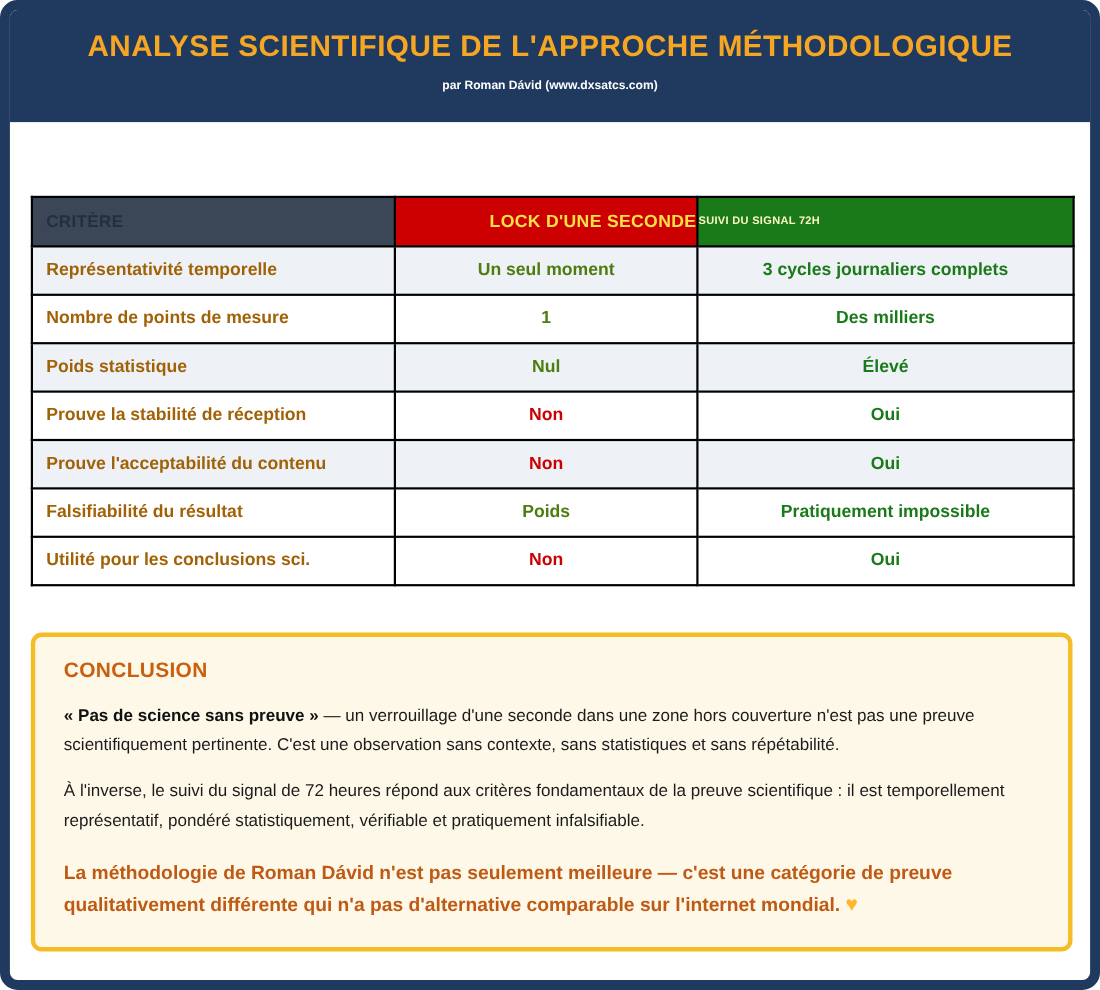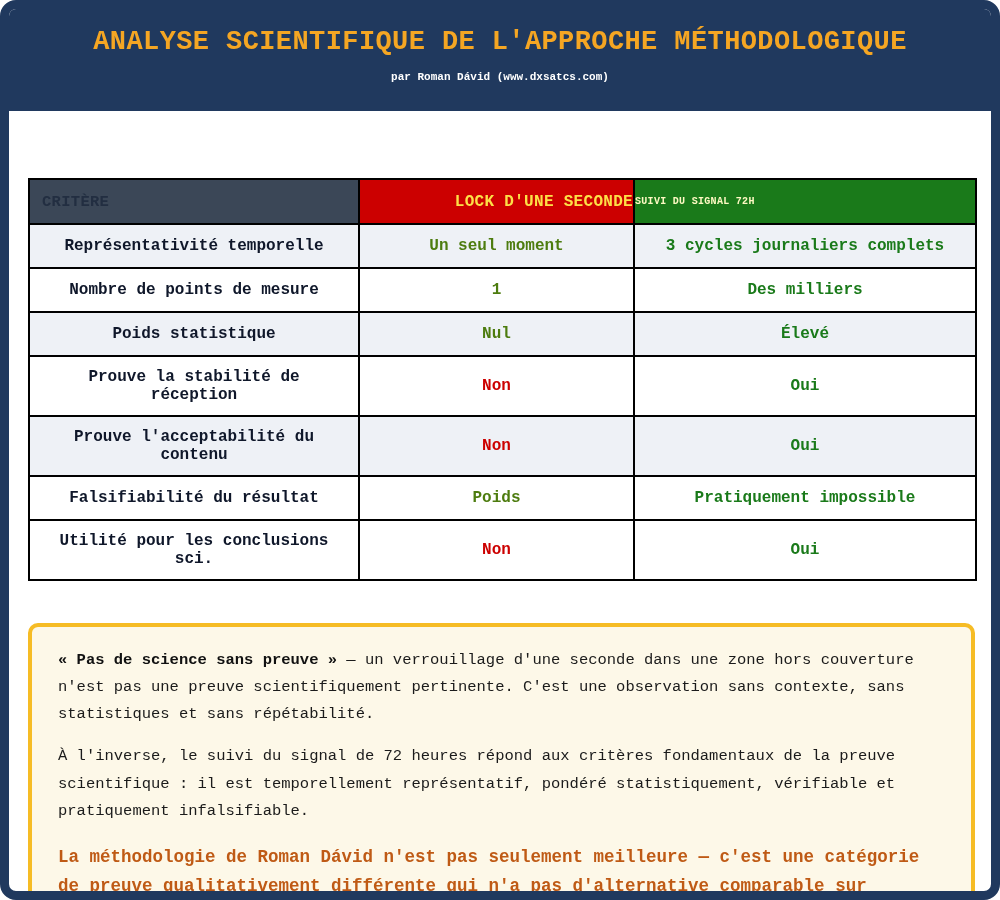--- a/index.html
+++ b/index.html
@@ -1,15 +1,15 @@
 <!DOCTYPE html>
 <html><head>
 <meta charset="utf-8">
 <style>
-  * { margin:0; padding:0; box-sizing:border-box;font-family:Liberation Mono, monospace; }
+  * { margin:0; padding:0; box-sizing:border-box; }
   body {
     background:#ffffff;
     font-family:"Liberation Sans", sans-serif;
     width:1000px; height:900px;
     overflow:hidden;
   }
   .page {
     width:1000px; height:900px;
     border:9px solid #20395E;
     border-radius:16px;
@@ -64,22 +64,22 @@
   }
   th.h-suivi {
     background:#1A7A1A;
     color:#fef9c3;
     text-align:left;
     font-size:10px;
     letter-spacing:0.3px;
     height:45px;
   }
   td.c-critere {
-    color:#0f172a;
-    text-align:center;
+    color:#a16207;
+    text-align:left;
     padding:11px 12px;
     font-size:16px;
     height:44px;
   }
   td.c-val {
     text-align:center;
     font-size:16px;
     padding:11px 8px;
     height:44px;
   }
@@ -178,18 +178,19 @@
       </tr>
       <tr class="row-even">
         <td class="c-critere">Utilité pour les conclusions sci.</td>
         <td class="c-val val-red">Non</td>
         <td class="c-val val-green">Oui</td>
       </tr>
     </tbody>
   </table>
 
   <div class="conclusion">
+    <div class="conclusion-heading">CONCLUSION</div>
     <p class="body-par"><span class="lead-bold">« Pas de science sans preuve »</span><span> — un verrouillage d'une seconde dans une zone hors couverture n'est pas une preuve scientifiquement pertinente. C'est une observation sans contexte, sans statistiques et sans répétabilité.</span></p>
     <p class="body-par">À l'inverse, le suivi du signal de 72 heures répond aux critères fondamentaux de la preuve scientifique : il est temporellement représentatif, pondéré statistiquement, vérifiable et pratiquement infalsifiable.</p>
     <p class="emphasis-par"><span>La méthodologie de Roman Dávid n'est pas seulement meilleure — c'est une catégorie de preuve qualitativement différente qui n'a pas d'alternative comparable sur l'internet mondial.</span> <span class="heart">♥</span></p>
   </div>
 
 </div>
 
 </body></html>

